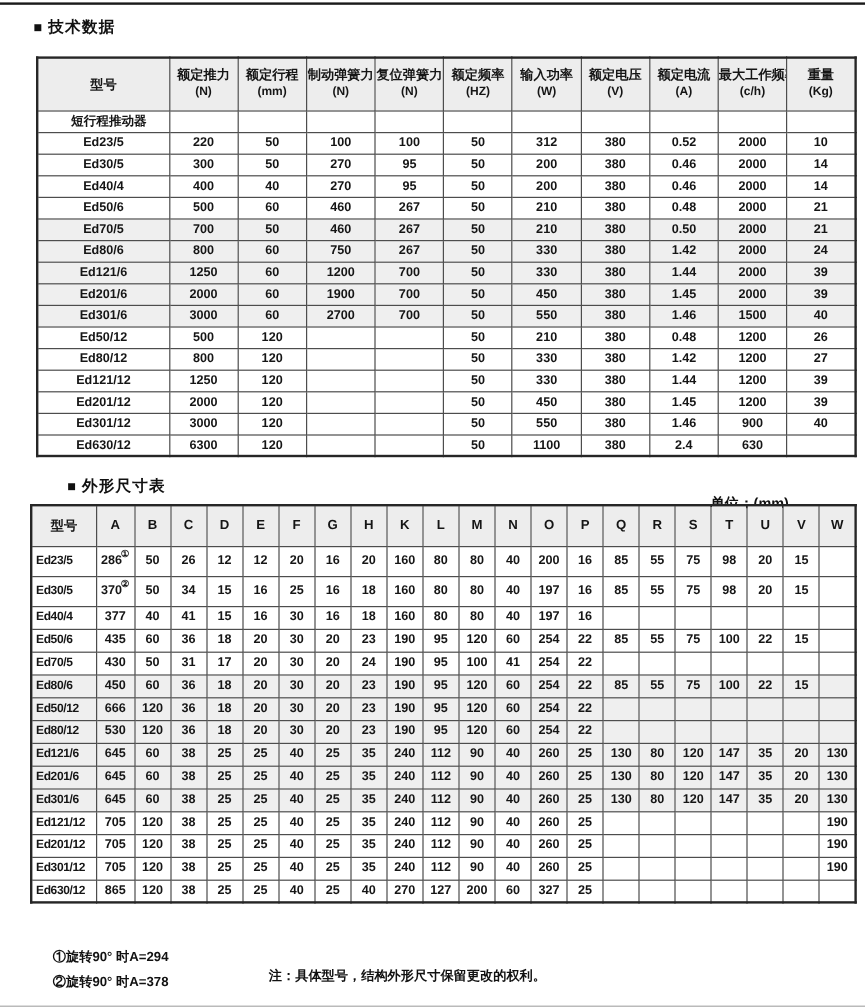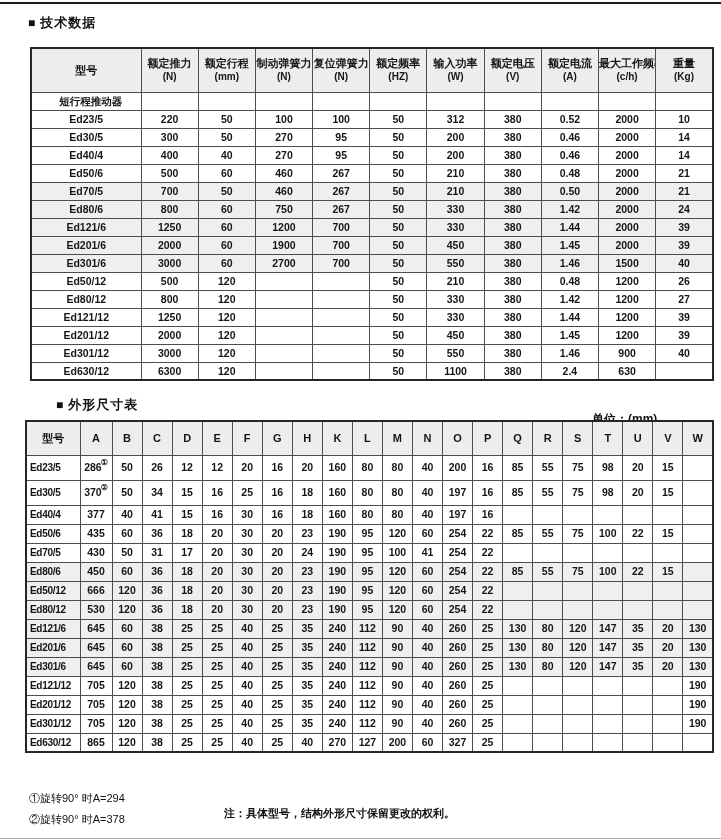--- a/index.html
+++ b/index.html
@@ -39,21 +39,21 @@
   #dim-table thead th{font-size:11px;}
   #dim-table tbody tr{height:19px;}
   #dim-table tbody tr.tall{height:25px;}
   #dim-table tbody td{font-size:10.5px;line-height:11px;}
   #dim-table td.model{text-align:left;padding-left:3px;font-size:10px;letter-spacing:-0.3px;}
 
   tr.shaded td{background:#efefef;}
 
   .fn-sup{font-size:8px;position:relative;top:-6px;margin-left:-1px;font-weight:bold;}
 
-  .footnotes{position:absolute;left:29px;top:788px;font-size:11px;font-weight:normal;line-height:21px;}
+  .footnotes{position:absolute;left:44px;top:788px;font-size:11px;font-weight:bold;line-height:21px;}
   .note{position:absolute;left:224px;top:806px;font-size:11px;font-weight:bold;}
 </style>
 </head>
 <body>
 
 <div class="top-rule"></div>
 
 <div class="section-title" id="title-tech">
   <span class="bullet">■</span><span>技术数据</span>
 </div>

